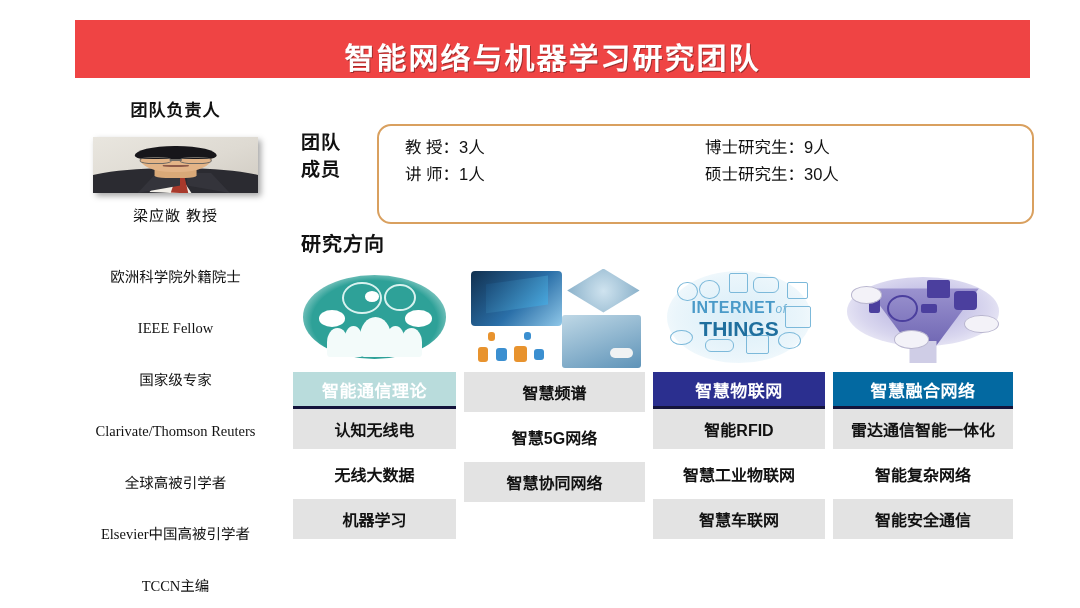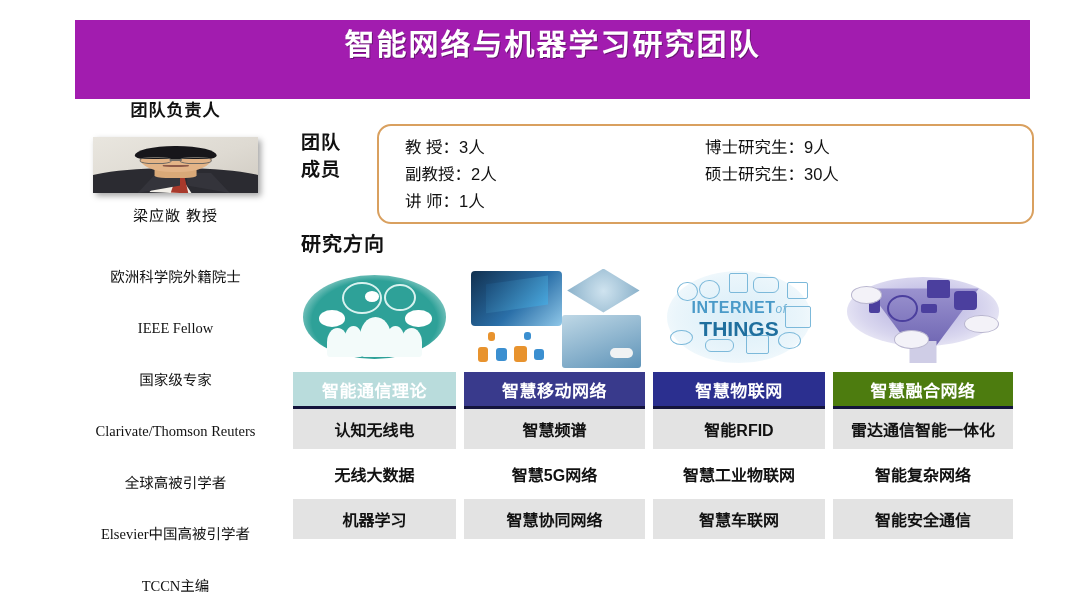--- a/index.html
+++ b/index.html
@@ -7,23 +7,23 @@
   body{
     width:1080px;height:608px;
     background:#ffffff;
     font-family:"Liberation Sans","DejaVu Sans",sans-serif;
     overflow:hidden;position:relative;
   }
   .slide{position:relative;width:1080px;height:608px;}
 
   
   .title-bar{
-    position:absolute;left:75px;top:20px;width:955px;height:79px;
-    background:#a21caf;
-    display:flex;align-items:flex-start;justify-content:center;
+    position:absolute;left:75px;top:20px;width:955px;height:58px;
+    background:#ef4444;
+    display:flex;align-items:flex-end;justify-content:center;
   }
   .title-bar .title-text{
     color:#ffffff;font-size:30px;font-weight:bold;letter-spacing:2px;
     text-shadow:1px 1px 0 rgba(0,0,0,.35);
     white-space:nowrap;
   }
 
   
   .leader-col{
     position:absolute;left:58px;top:96px;width:235px;height:500px;
@@ -246,21 +246,20 @@
 
   <div class="members-label">
     <div>团队</div>
     <div>成员</div>
   </div>
 
   <div class="members-box">
     <div class="members-grid">
       <div class="mcol left">
         <div class="mrow">教  授：3人</div>
-        <div class="mrow">副教授：2人</div>
         <div class="mrow">讲  师：1人</div>
       </div>
       <div class="mcol">
         <div class="mrow">博士研究生：9人</div>
         <div class="mrow">硕士研究生：30人</div>
       </div>
     </div>
   </div>
 
   <div class="research-label">研究方向</div>
@@ -298,21 +297,20 @@
         </div>
         <div class="t2-d">
           <div class="t2-ic" style="left:4%;top:44%;width:13%;height:40%;"></div>
           <div class="t2-ic blue" style="left:26%;top:48%;width:14%;height:34%;"></div>
           <div class="t2-ic" style="left:49%;top:42%;width:17%;height:42%;"></div>
           <div class="t2-ic blue" style="left:74%;top:50%;width:13%;height:30%;"></div>
           <div class="t2-ic" style="left:16%;top:6%;width:9%;height:22%;"></div>
           <div class="t2-ic blue" style="left:62%;top:4%;width:9%;height:22%;"></div>
         </div>
       </div>
-      <div class="col-head" style="background:#393a8c;">智慧移动网络</div>
       <div class="cell shade">智慧频谱</div>
       <div class="cell plain">智慧5G网络</div>
       <div class="cell shade">智慧协同网络</div>
     </div>
 
     <div class="col">
       <div class="thumb">
         <div class="t3-cloud"></div>
         <div class="t3-i" style="left:14%;top:18%;width:11%;height:16%;border-radius:50%;"></div>
         <div class="t3-i" style="left:27%;top:16%;width:11%;height:16%;border-radius:50%;"></div>
@@ -340,20 +338,20 @@
         <div class="t4-stem"></div>
         <div class="t4-globe" style="left:30%;top:30%;width:15%;height:21%;"></div>
         <div class="t4-ic" style="left:20%;top:33%;width:6%;height:13%;"></div>
         <div class="t4-ic" style="left:49%;top:38%;width:9%;height:8%;"></div>
         <div class="t4-ic" style="left:52%;top:16%;width:13%;height:17%;border-radius:2px;"></div>
         <div class="t4-ic" style="right:20%;top:26%;width:13%;height:18%;border-radius:4px;"></div>
         <div class="t4-cl" style="left:10%;top:22%;width:16%;height:14%;"></div>
         <div class="t4-cl" style="right:8%;top:48%;width:18%;height:15%;"></div>
         <div class="t4-cl" style="left:34%;top:62%;width:18%;height:15%;"></div>
       </div>
-      <div class="col-head" style="background:#4d7c0f;">智慧融合网络</div>
+      <div class="col-head" style="background:#0369a1;">智慧融合网络</div>
       <div class="cell shade">雷达通信智能一体化</div>
       <div class="cell plain">智能复杂网络</div>
       <div class="cell shade">智能安全通信</div>
     </div>
 
   </div>
 </div>
 
 </body></html>

